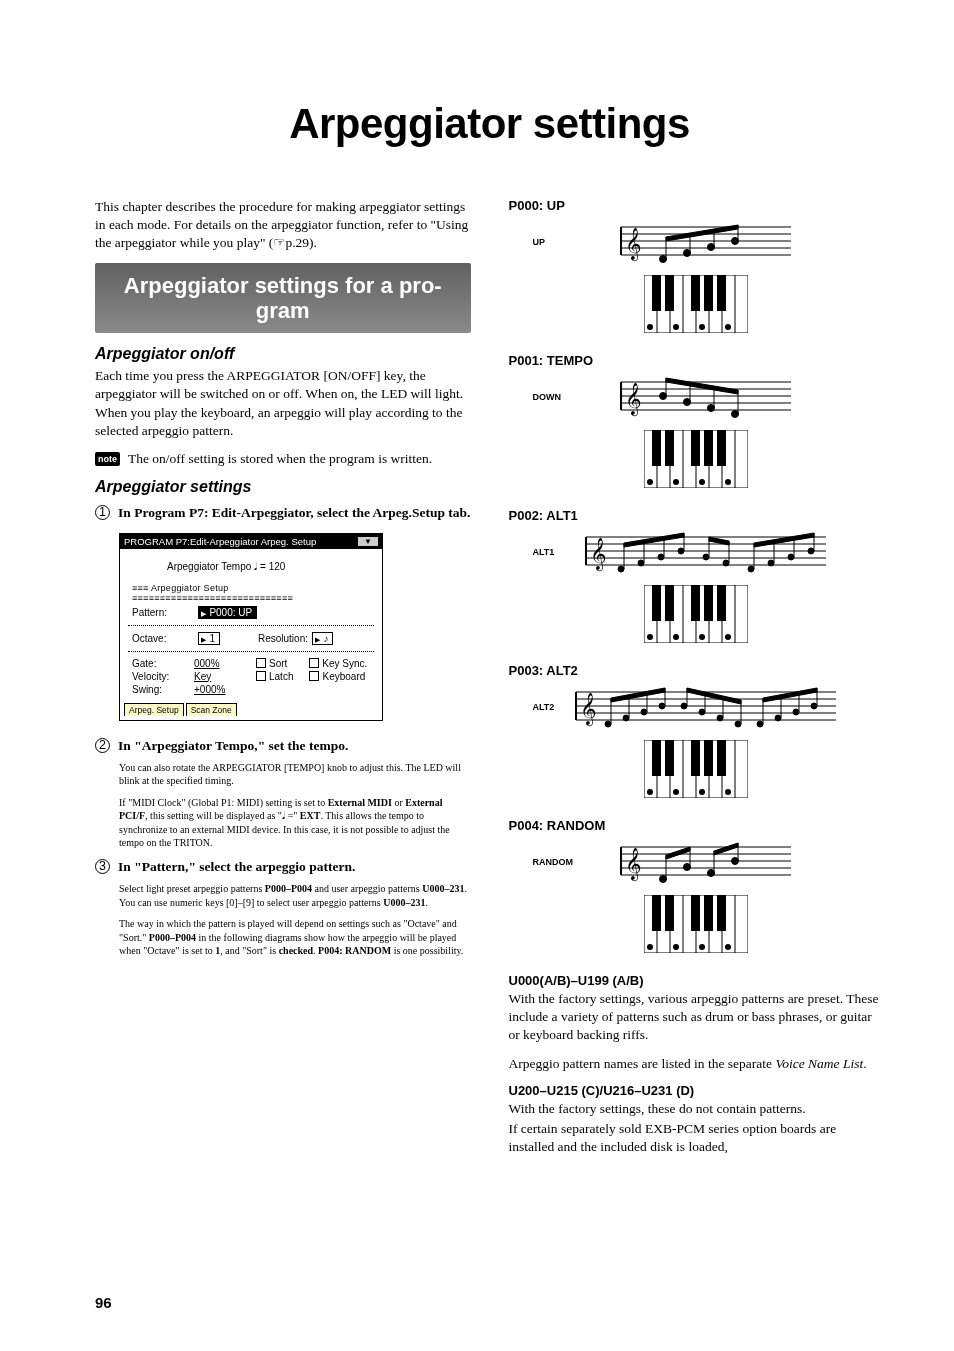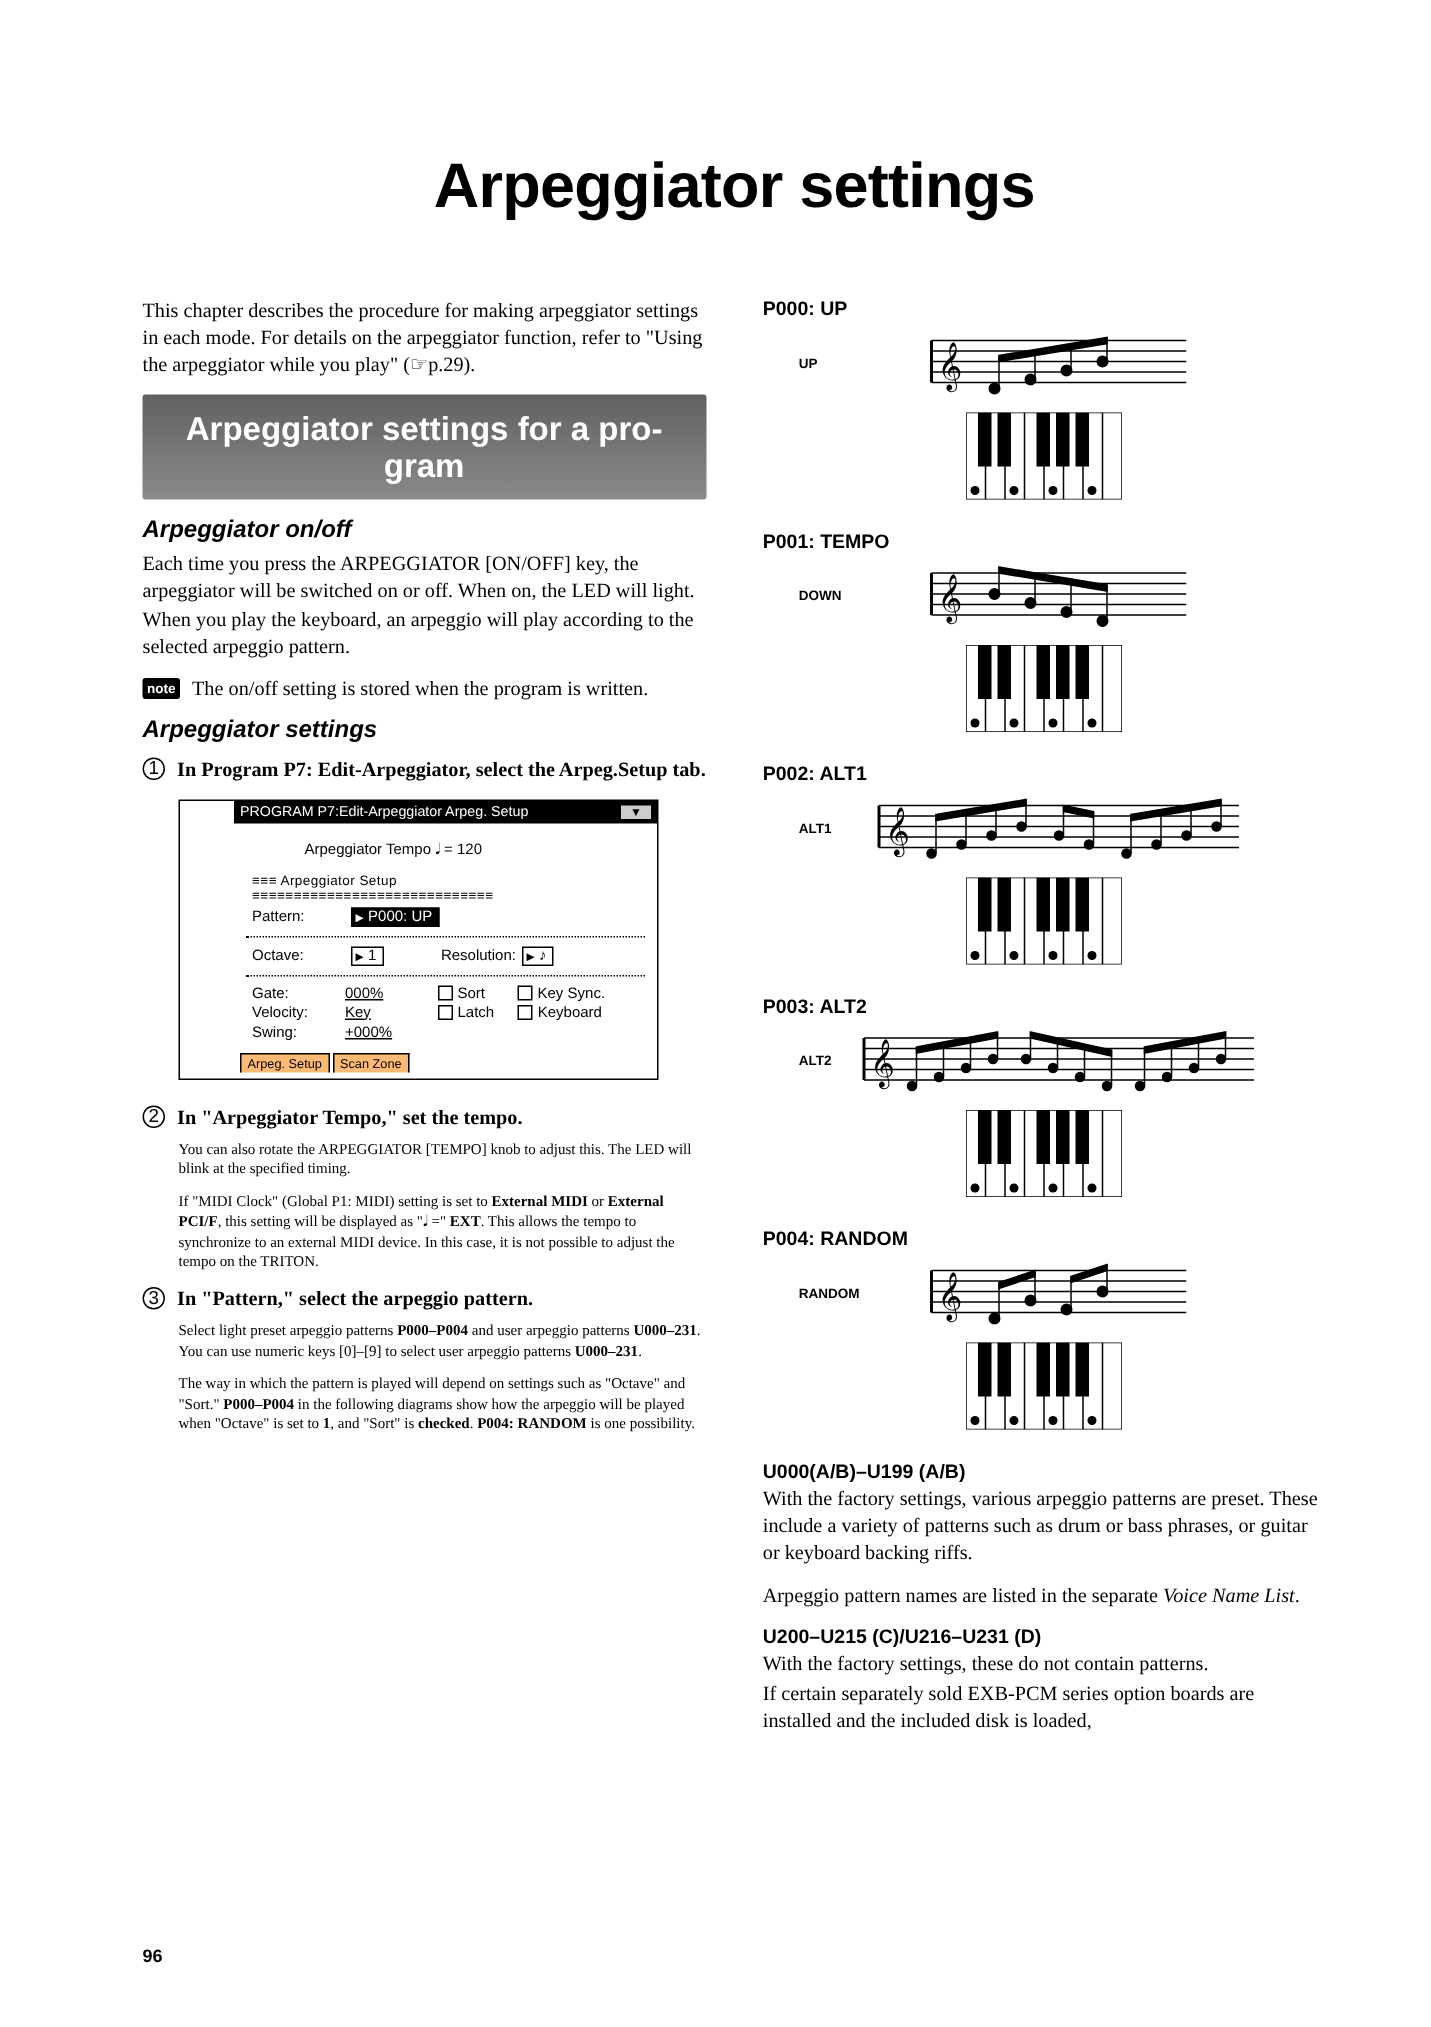--- a/index.html
+++ b/index.html
@@ -13,45 +13,45 @@
   h3.subhead { font-family: Arial, Helvetica, sans-serif; font-style: italic; font-weight: 700; font-size: 16px; margin: 8px 0 4px 0; }
   .body { font-size: 13.5px; line-height: 1.35; margin-bottom: 10px; }
   .note-row { display: flex; align-items: flex-start; gap: 8px; font-size: 13.5px; line-height: 1.35; margin-bottom: 10px; margin-top: 6px; }
   .note-icon { background: #000; color: #fff; font-family: Arial, Helvetica, sans-serif; font-size: 9px; font-weight: 700; padding: 1px 3px; border-radius: 2px; flex-shrink: 0; margin-top: 2px; text-align: right; }
   .step-row { display: flex; gap: 8px; font-size: 13.5px; line-height: 1.35; margin: 8px 0 6px 0; }
   .step-num { font-family: Arial, sans-serif; font-size: 12.5px; border: 1px solid #000; border-radius: 50%; width: 15px; height: 15px; display: inline-flex; align-items: center; justify-content: center; flex-shrink: 0; margin-top: 1px; }
   .step-text { font-weight: 700; }
   .indent { margin-left: 24px; font-size: 10px; line-height: 1.35; margin-bottom: 8px; }
 
   
-  .shot { border: 1px solid #000; background: #fff; margin: 10px 0 16px 24px; width: 320px; font-family: Arial, sans-serif; font-size: 10px; padding-left: 36px; }
+  .shot { border: 1px solid #000; background: #fff; margin: 10px 0 16px 24px; width: 264px; font-family: Arial, sans-serif; font-size: 10px; }
   .shot-title { background: #000; color: #fff; padding: 2px 4px; display: flex; justify-content: space-between; align-items: center; font-size: 9.5px; }
   .shot-title .arrow { background: #ccc; color: #000; padding: 0 6px; font-size: 8px; }
   .shot-body { padding: 10px 12px 6px 12px; }
   .shot-line { display: flex; align-items: center; margin: 2px 0; }
   .shot-sep { border-top: 1px dotted #000; margin: 6px -4px; }
   .shot-dropdown { display: inline-block; border: 1px solid #000; padding: 0 4px 0 2px; margin: 0 4px; background: #fff; }
   .shot-dropdown::before { content: "▶"; font-size: 7px; margin-right: 3px; }
   .shot-cb { display: inline-block; width: 10px; height: 10px; border: 1px solid #000; margin-right: 3px; }
   .shot-col { display: inline-block; }
   .shot-tabs { display: flex; gap: 2px; padding: 0 4px 4px 4px; }
-  .shot-tab { border: 1px solid #000; border-bottom: none; padding: 1px 4px; font-size: 8.5px; background: #fdba74; }
+  .shot-tab { border: 1px solid #000; border-bottom: none; padding: 1px 4px; font-size: 8.5px; background: #fef9c3; }
   .shot-section-label { font-size: 9px; letter-spacing: 0.3px; margin: 4px 0 3px 0; }
   .underline { text-decoration: underline; }
 
   
   .pat-block { margin-bottom: 6px; }
   .pat-title { font-family: Arial, Helvetica, sans-serif; font-weight: 700; font-size: 13px; margin-bottom: 6px; }
   .pat-row { display: flex; align-items: center; justify-content: center; margin-bottom: 10px; position: relative; }
   .pat-label { font-family: Arial, sans-serif; font-weight: 700; font-size: 9px; position: absolute; left: 24px; top: 50%; transform: translateY(-50%); }
   .keys-row { display: flex; justify-content: center; margin-bottom: 20px; }
 
   .sub-title { font-family: Arial, Helvetica, sans-serif; font-weight: 700; font-size: 13px; margin: 6px 0 2px 0; }
 
-  .pagenum { position: absolute; bottom: 40px; left: 95px; font-family: Arial, Helvetica, sans-serif; font-weight: 900; font-size: 12px; }
+  .pagenum { position: absolute; bottom: 40px; left: 95px; font-family: Arial, Helvetica, sans-serif; font-weight: 900; font-size: 15px; }
 </style>
 </head>
 <body>
 
 <div class="page">
   <h1 class="main-title">Arpeggiator settings</h1>
 
   <div class="columns">
 
     <div class="col">

